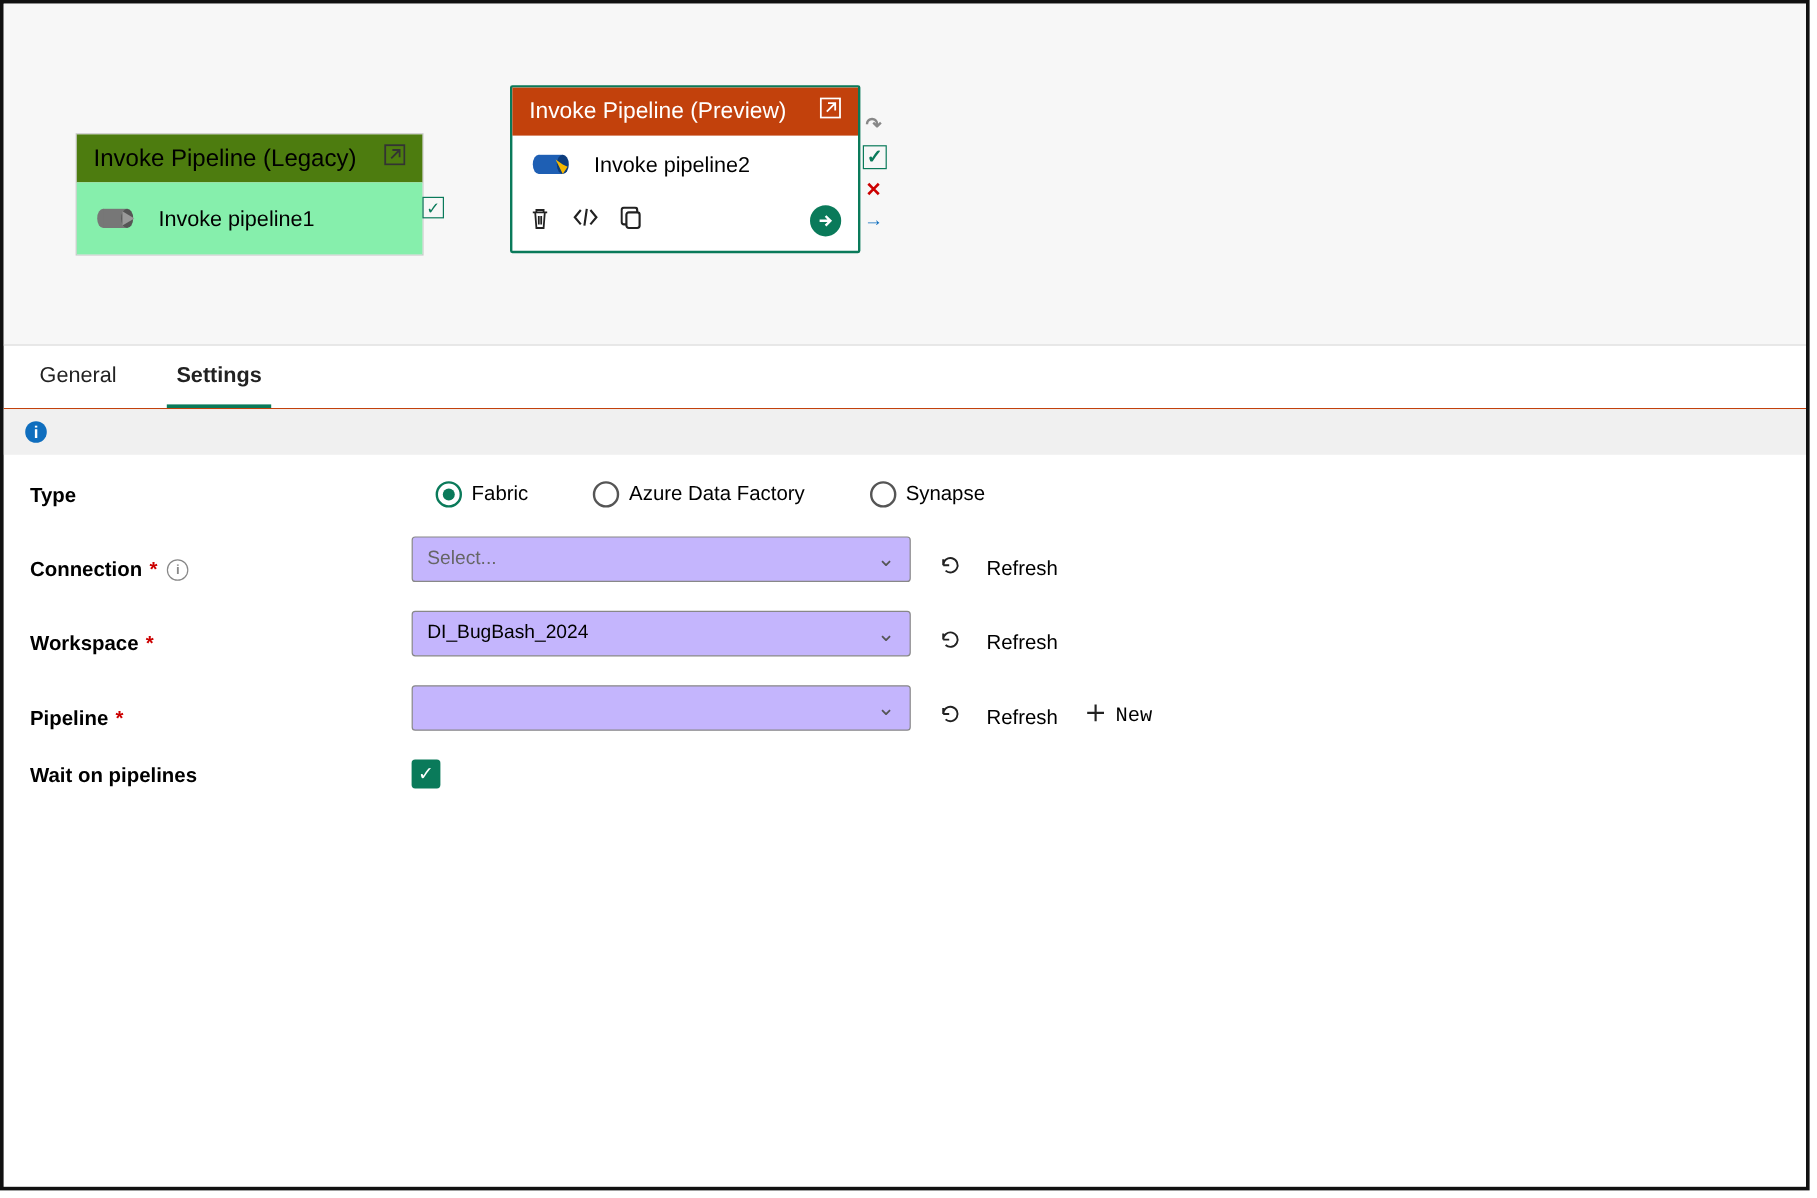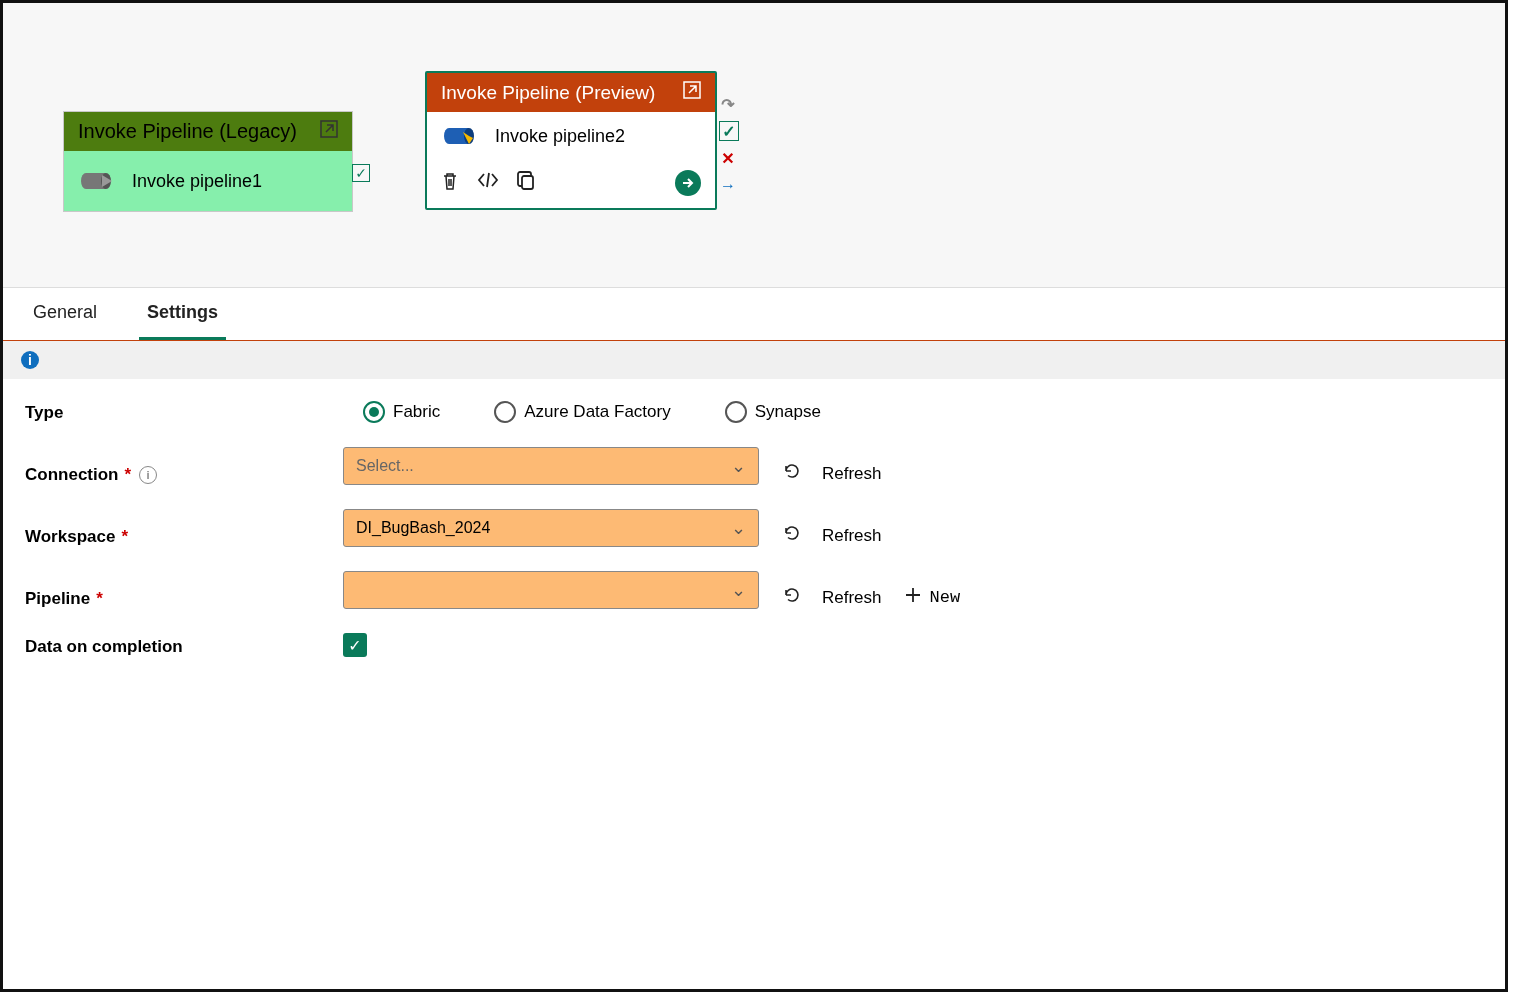--- a/index.html
+++ b/index.html
@@ -36,21 +36,21 @@
     .row { display:flex; align-items:flex-end; margin-bottom:24px; }
     .lab { width:318px; font-size:17px; font-weight:600; display:flex; align-items:center; }
     .req { color:#c00; margin-left:6px; }
     .radios { display:flex; gap:34px; }
     .rad { display:flex; align-items:center; font-size:17px;padding-left:20px; }
     .rad .o { width:18px; height:18px; border:2px solid #555; border-radius:50%; margin-right:8px;
               display:flex; align-items:center; justify-content:center; }
     .rad.checked .o { border-color:#0a7a5a; }
     .rad.checked .o::after { content:""; width:10px; height:10px; background:#0a7a5a; border-radius:50%; }
     .sel { width:390px; border:1px solid #888; border-radius:3px; padding:7px 12px; font-size:16px;
-           display:flex; justify-content:space-between; align-items:center; background:#fdba74; }
+           display:flex; justify-content:space-between; align-items:center; background:#c4b5fd; }
     .refresh { margin-left:24px; display:flex; align-items:center; font-size:17px; cursor:pointer;gap:13px; }
     .ic { margin-right:8px; }
     .new-b { margin-left:22px; display:flex; align-items:center; font-size:17px; cursor:pointer;font-family:Liberation Mono, monospace; }
     .chk { width:24px; height:24px; background:#0a7a5a; border-radius:3px; color:#fff;
            display:flex; align-items:center; justify-content:center; font-size:16px; }
     .qmark { width:16px; height:16px; border:1.5px solid #888; border-radius:50%;
              display:flex; align-items:center; justify-content:center; font-size:11px;
              color:#888; margin-left:8px; }
     .chev::after { content:"⌄"; font-size:18px; color:#555; }
   </style>
@@ -214,17 +214,17 @@
       </span>
     <span class="new-b">
       <span class="ic"><svg width="18" height="18">
             <path d="M9 2v14M2 9h14" stroke="#222" stroke-width="1.8"></path>
           </svg></span>
       <span>New</span>
       </span>
   </div>
 
   <div class="row">
-    <div class="lab">Data on completion</div>
+    <div class="lab">Wait on pipelines</div>
     <div class="chk">✓</div>
   </div>
 
 </div>
 
 </body></html>

